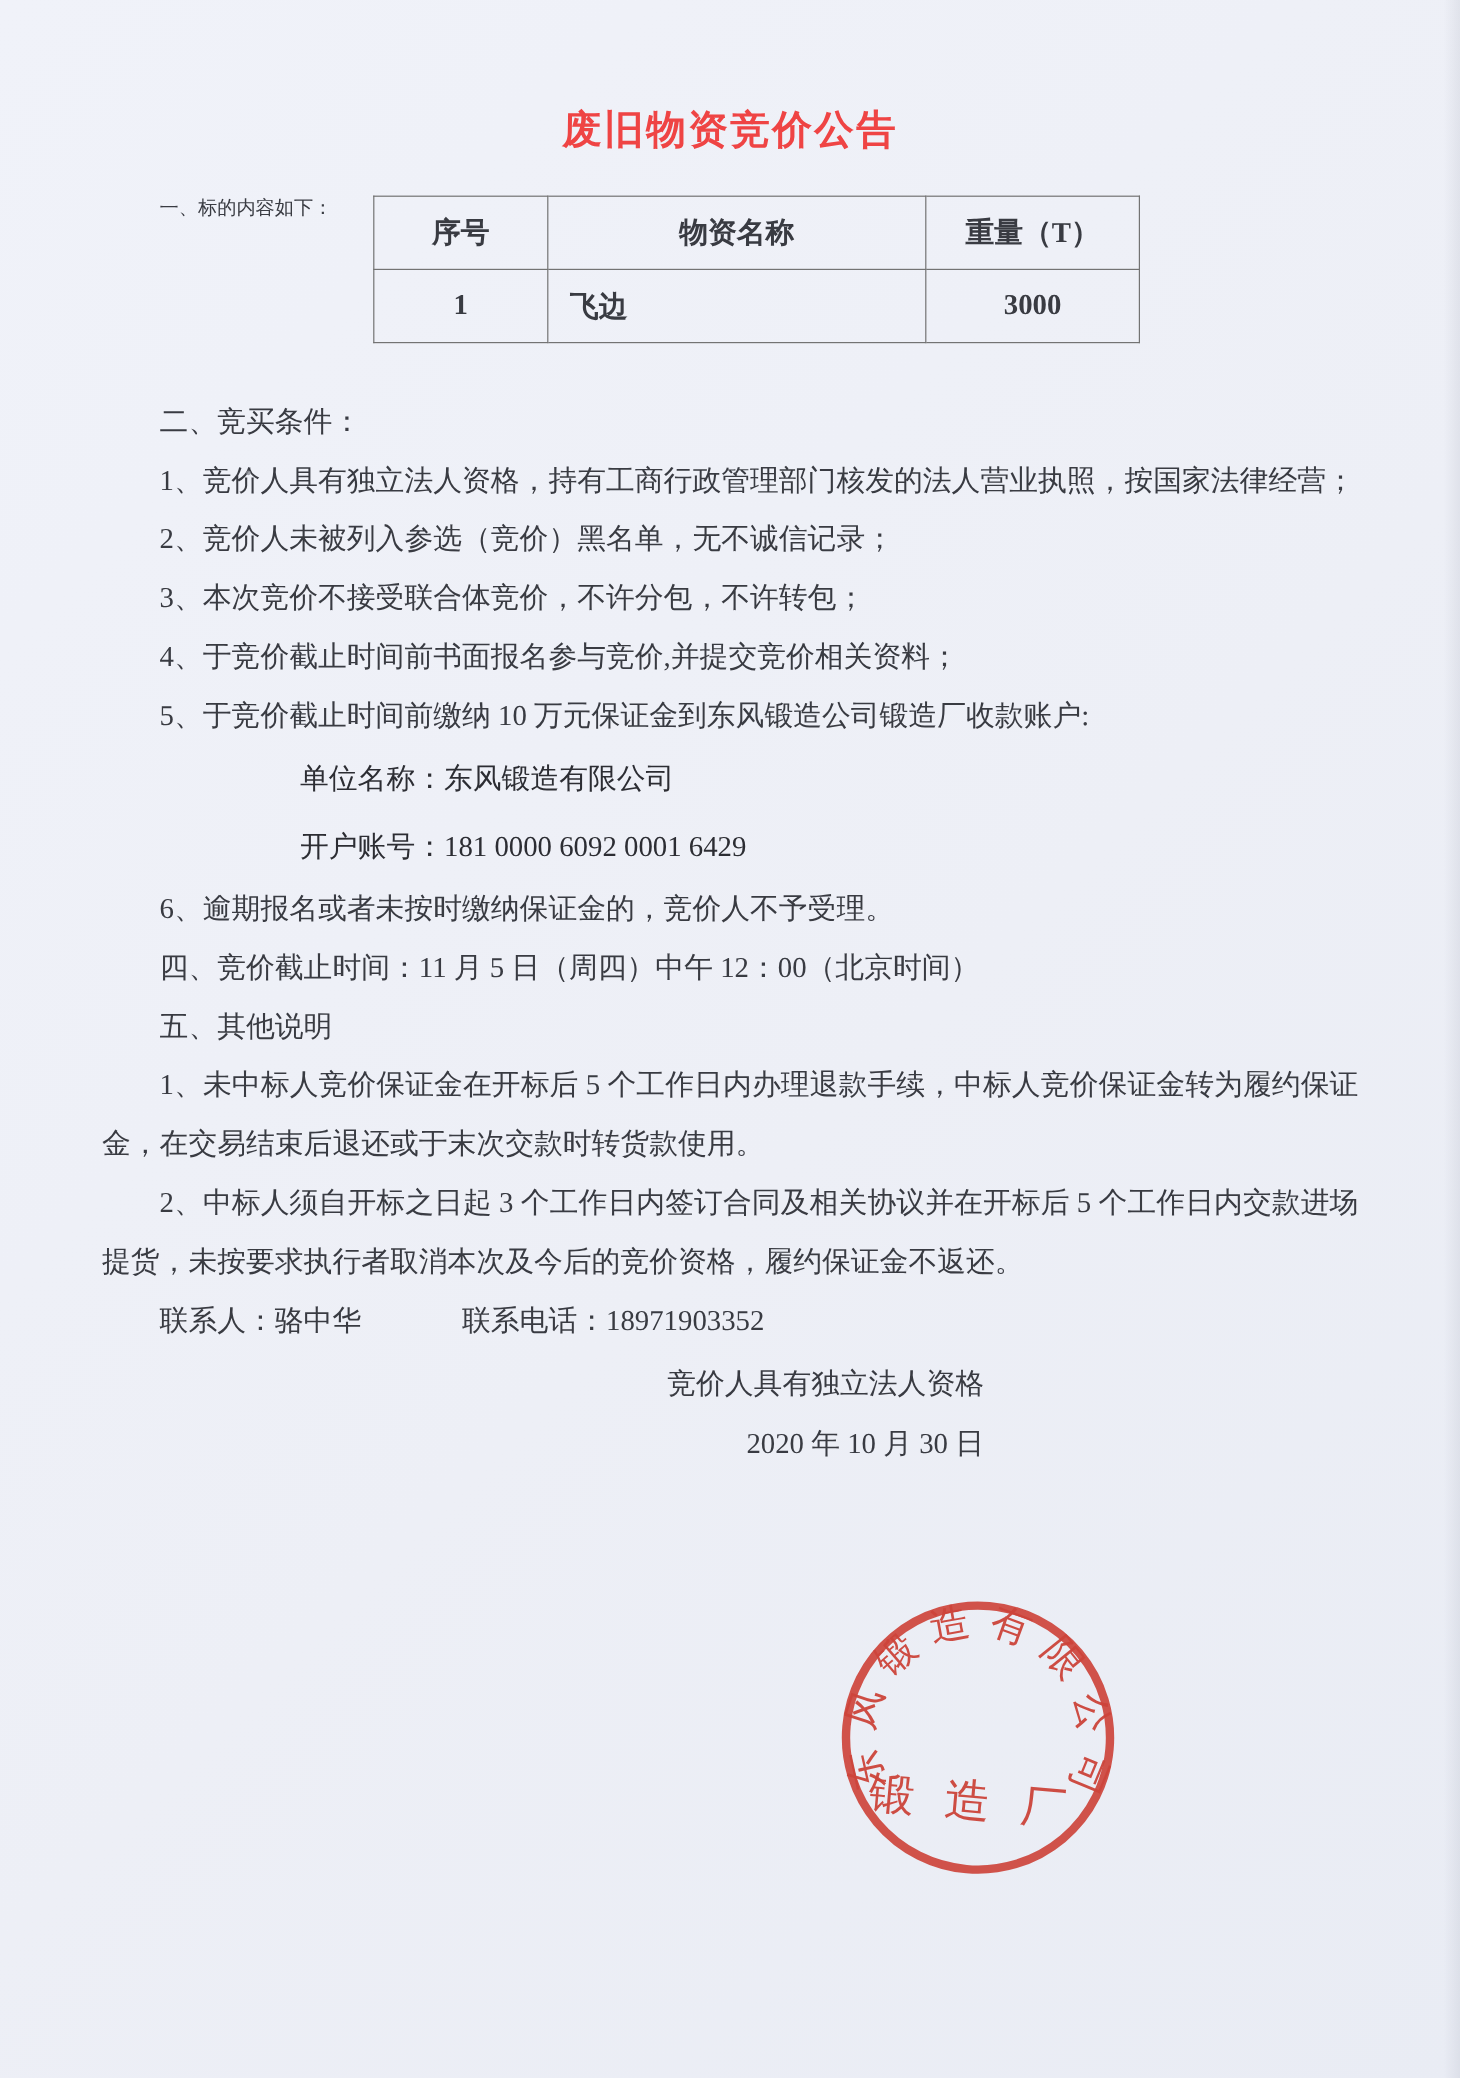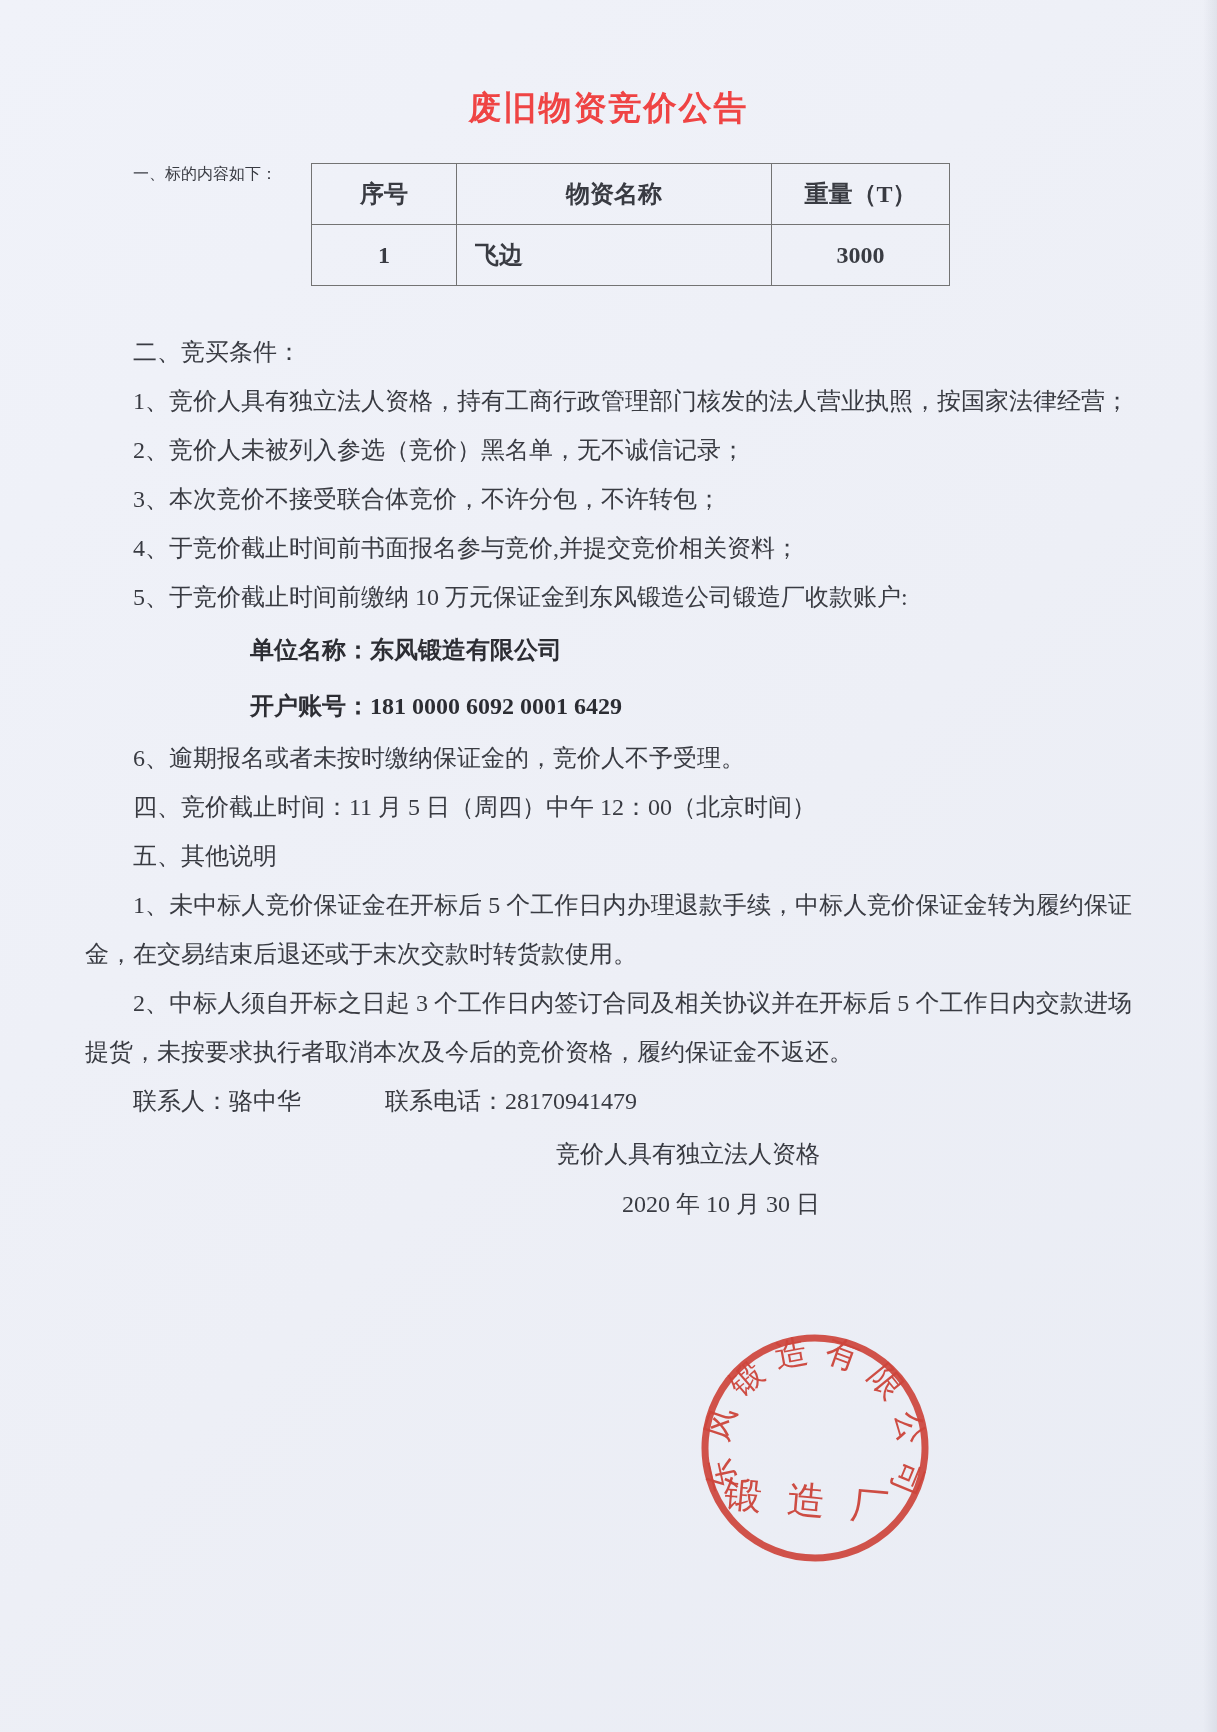--- a/index.html
+++ b/index.html
@@ -40,21 +40,21 @@
   }
   col.c-no { width: 145px; }
   col.c-name { width: 315px; }
   col.c-weight { width: 178px; }
   .cell-center { text-align: center; }
   .cell-left { text-align: left; padding-left: 18px !important; }
   .sec-heading { margin-top: 42px; }
   .items p { margin-top: 0; }
   .bank p {
     padding-left: 165px;
-    font-weight: bold;
+    font-weight: normal;
     color: #2c2d33;
     line-height: 56px;
     text-align: left;
   }
   .bold-inline { font-weight: bold; color: #2c2d33; }
   .contact { text-indent: 2em; }
   .contact .phone-group { margin-left: 84px; font-family: Liberation Mono, monospace; }
   .signature { text-align: right; padding-right: 312px; margin-top: 2px; }
   .signature p { text-align: right; line-height: 50px; }
   .stamp {
@@ -124,21 +124,21 @@
   <p class="indent">6、逾期报名或者未按时缴纳保证金的，竞价人不予受理。</p>
 
 
   <p class="indent">四、竞价截止时间：11 月 5 日（周四）中午 12：00（北京时间）</p>
 
   <p class="indent">五、其他说明</p>
 
   <p class="indent">1、未中标人竞价保证金在开标后 5 个工作日内办理退款手续，中标人竞价保证金转为履约保证金，在交易结束后退还或于末次交款时转货款使用。</p>
   <p class="indent">2、中标人须自开标之日起 3 个工作日内签订合同及相关协议并在开标后 5 个工作日内交款进场提货，未按要求执行者取消本次及今后的竞价资格，履约保证金不返还。</p>
 
-  <p class="contact"><span>联系人：</span><span>骆中华</span><span class="phone-group">联系电话：</span><span>28170941479</span></p>
+  <p class="contact"><span>联系人：</span><span>骆中华</span><span class="phone-group">联系电话：</span><span>18971903352</span></p>
 
   <div class="signature">
     <p>竞价人具有独立法人资格</p>
     <p>2020 年 10 月 30 日</p>
   </div>
 
 </div>
 
 <svg class="stamp" viewBox="0 0 240 240" xmlns="http://www.w3.org/2000/svg">
   <defs>

